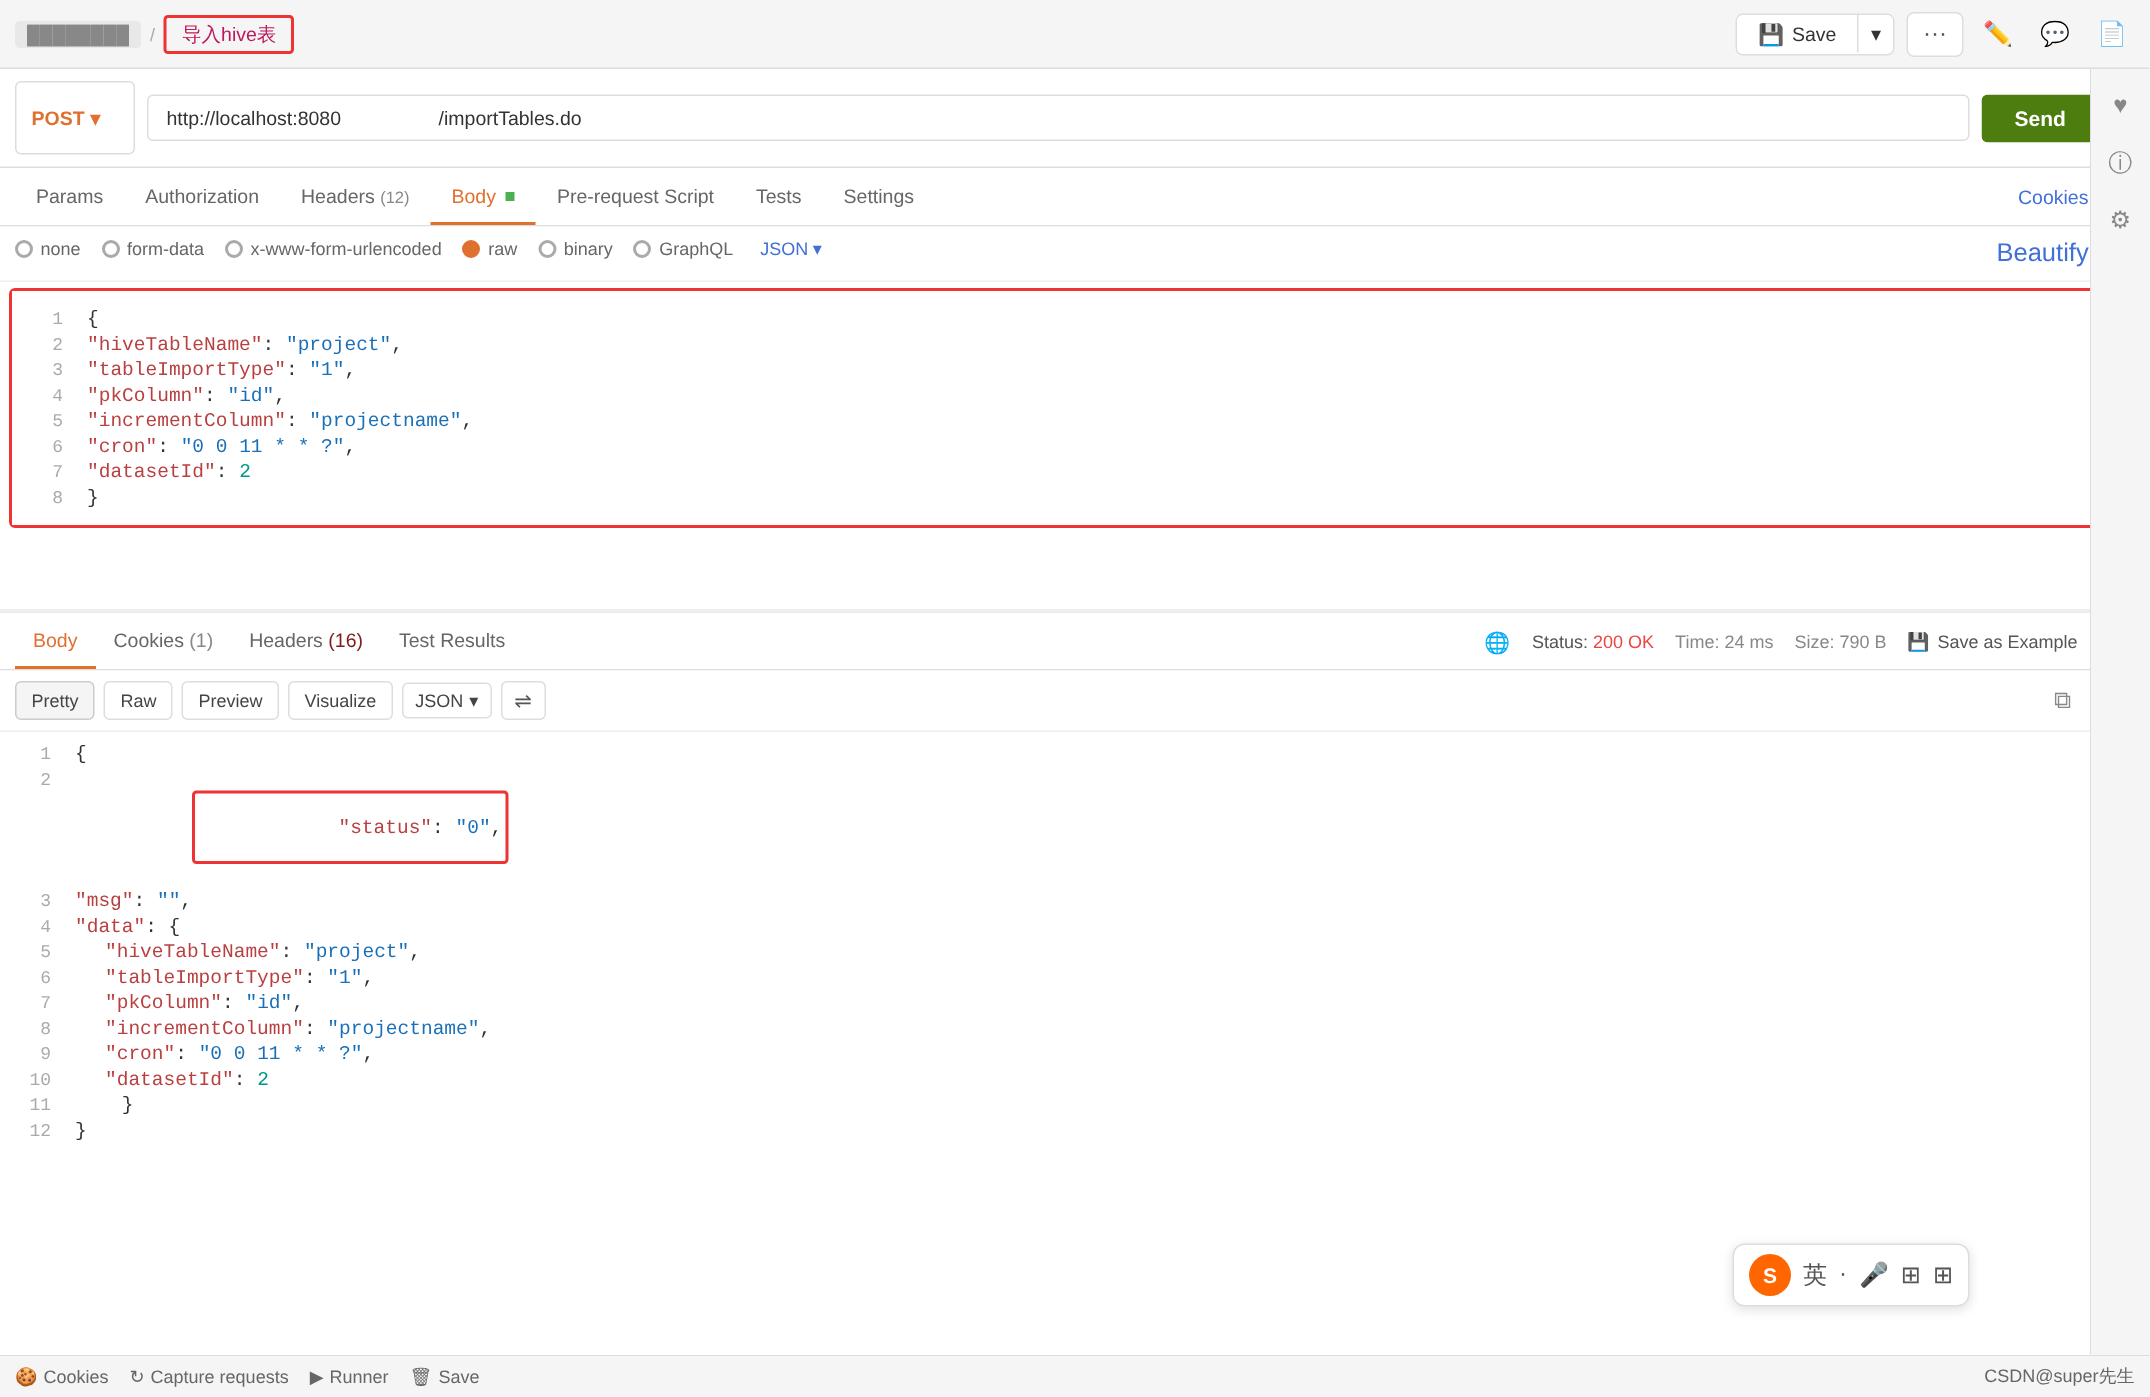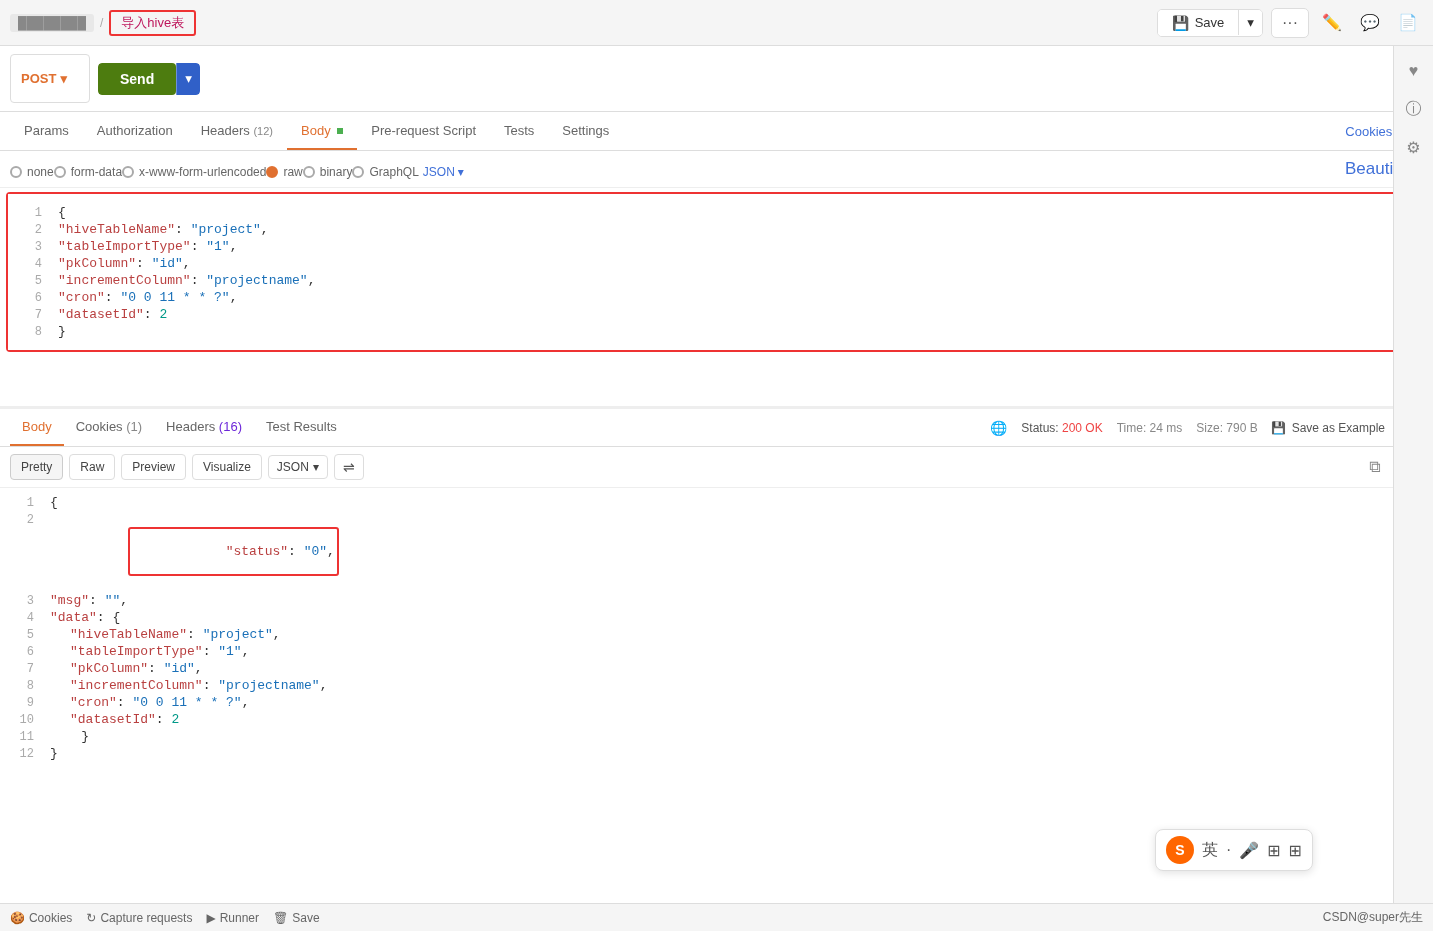--- a/index.html
+++ b/index.html
@@ -28,21 +28,21 @@
 
     
     .tabs-bar { display: flex; align-items: center; border-bottom: 1px solid #ddd; background: #fff; padding: 0 10px; }
     .tab-item { padding: 10px 14px; cursor: pointer; color: #666; font-size: 13px; border-bottom: 2px solid transparent; }
     .tab-item.active { color: #e07030; border-bottom: 2px solid #e07030; }
     .tab-dot { display: inline-block; width: 6px; height: 6px; background: #4CAF50; border-radius: 50; margin-left: 3px; vertical-align: middle; }
     .cookies-link { margin-left: auto; color: #4070d8; cursor: pointer; font-size: 13px; padding: 10px 0; }
     .code-link { color: #888; cursor: pointer; font-size: 16px; padding: 10px 6px; }
 
     
-    .body-options { display: flex; align-items: flex-end; gap: 0; padding: 8px 10px; background: #fff; border-bottom: 1px solid #eee; }
+    .body-options { display: flex; align-items: flex-start; gap: 14px; padding: 8px 10px; background: #fff; border-bottom: 1px solid #eee; }
     .radio-option { display: flex; align-items: center; gap: 5px; cursor: pointer; color: #666; font-size: 12px; }
     .radio-dot { width: 12px; height: 12px; border-radius: 50%; border: 2px solid #aaa; background: #fff; display: inline-block; }
     .radio-dot.raw-active { background: #e07030; border-color: #e07030; }
     .json-select { display: flex; align-items: center; gap: 3px; color: #4070d8; cursor: pointer; font-size: 12px; margin-left: 4px; }
     .beautify-btn { margin-left: auto; color: #4070d8; cursor: pointer; font-size: 17px; }
     .gear-icon { margin-left: 4px; color: #aaa; cursor: pointer; font-size: 14px; }
 
     
     .editor-area { background: #fff; padding: 10px 0; font-family: 'Courier New', monospace; font-size: 13px; border: none; position: relative; }
     .code-line { display: flex; align-items: flex-start; padding: 1px 10px; }
@@ -129,20 +129,21 @@
 
 <div class="main-content">
 
   <div class="request-section">
 
     <div class="request-bar">
       <div class="method-select">
         <span>POST</span>
         <span>▾</span>
       </div>
+      <input class="url-input" type="text" value="http://localhost:8080                  /importTables.do" style="">
       <div class="send-group">
         <button class="send-btn">Send</button>
         <button class="send-btn-arrow">▾</button>
       </div>
     </div>
 
     <div class="tabs-bar">
       <span class="tab-item">Params</span>
       <span class="tab-item">Authorization</span>
       <span class="tab-item">Headers <span style="color:#888;font-size:11px;">(12)</span></span>
@@ -227,21 +228,21 @@
     </div>
 
     <div style="height:50px;background:#fff;"></div>
   </div>
 
   <div class="response-section">
 
     <div class="response-tabs-bar">
       <span class="resp-tab active">Body</span>
       <span class="resp-tab">Cookies <span style="color:#888">(1)</span></span>
-      <span class="resp-tab">Headers <span style="color:#6d28d9">(16)</span></span>
+      <span class="resp-tab">Headers <span style="color:#7f1d1d">(16)</span></span>
       <span class="resp-tab">Test Results</span>
       <div class="resp-status">
         <span style="font-size:14px;color:#888;">🌐</span>
         <span>Status: <span class="status-ok">200 OK</span></span>
         <span class="resp-meta">Time: 24 ms</span>
         <span class="resp-meta">Size: 790 B</span>
         <button class="save-example-btn">
           <span>💾</span>
           <span>Save as Example</span>
         </button>

